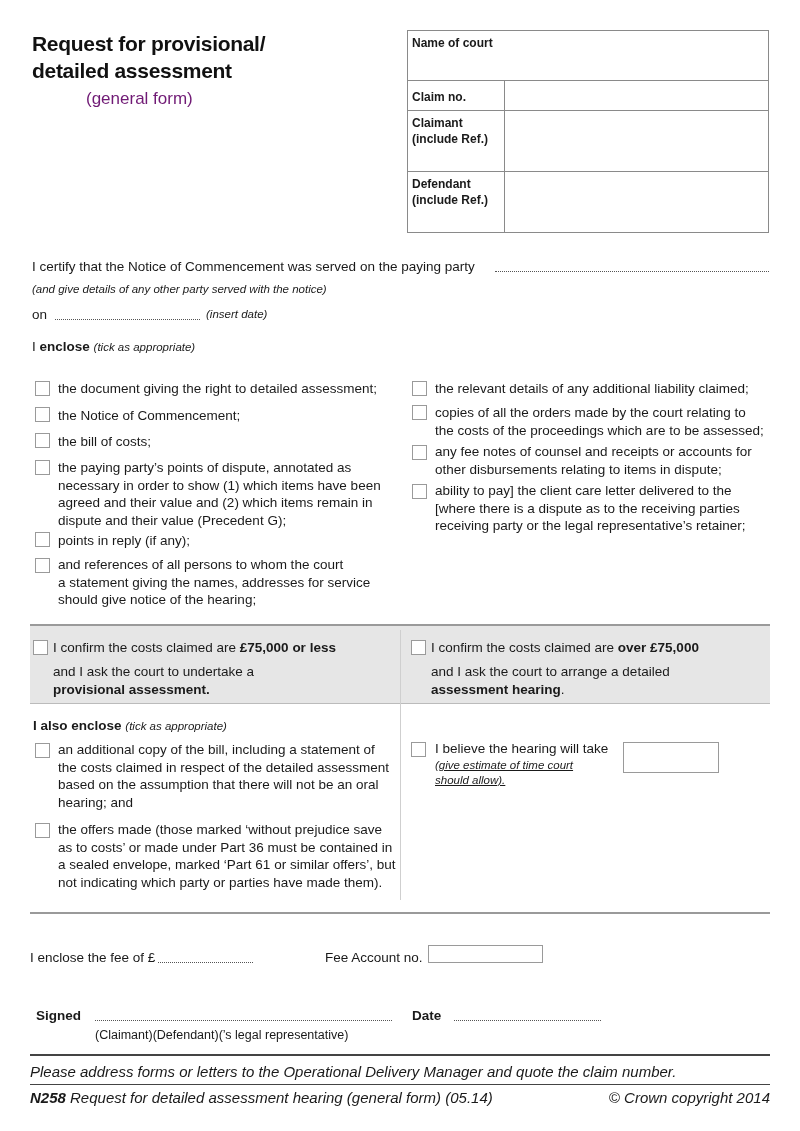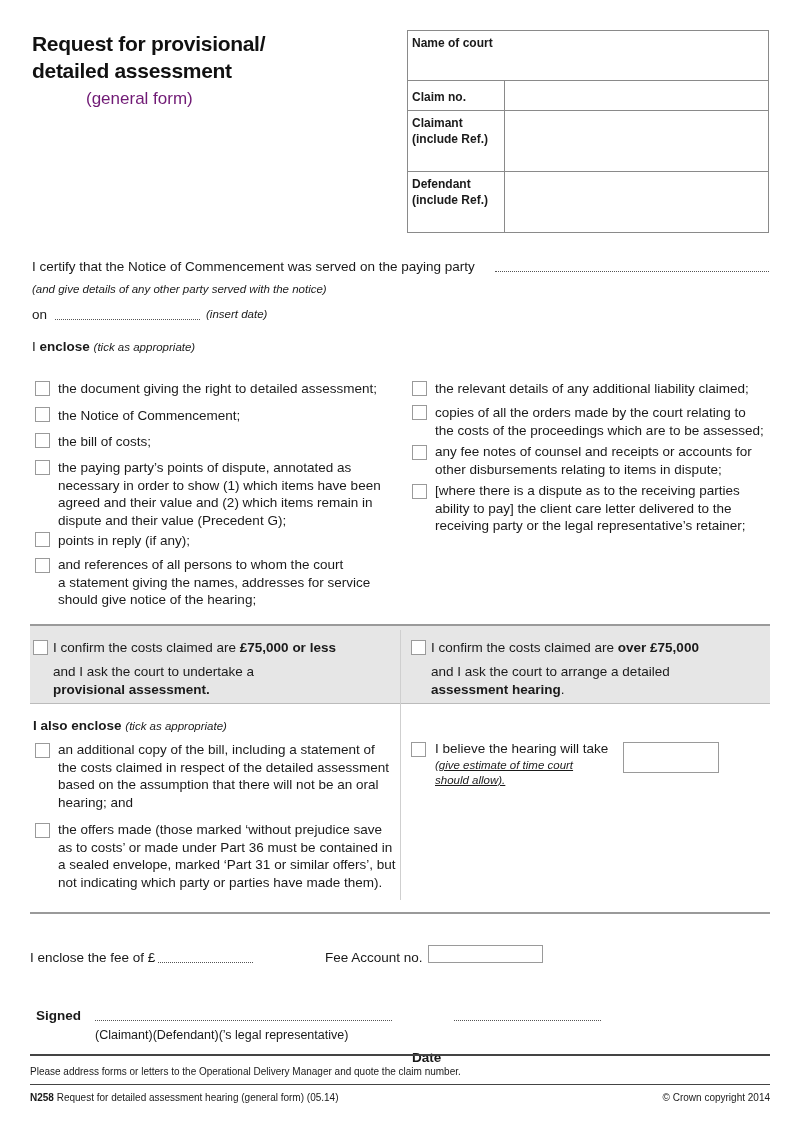--- a/index.html
+++ b/index.html
@@ -50,21 +50,21 @@
 
   .hr-gray { position: absolute; height: 2px; background: #9a9a9a; }
   .hr-dark { position: absolute; height: 2px; background: #444; }
 
   .grey-panel {
     left: 30px; top: 626px; width: 740px; height: 78px;
     background: #e6e6e6; border-bottom: 1px solid #bbb;
   }
   .vdiv { position: absolute; width: 1px; background: #cfcfcf; }
 
-  .small { font-size: 10px; line-height: 12px; color: #1a1a1a; }
+  .small { font-size: 15px; line-height: 12px; color: #1a1a1a; font-style: italic; }
   b { font-weight: bold; }
 </style>
 </head>
 <body>
 
 <div class="abs title">
   <div>Request for provisional/</div>
   <div>detailed assessment</div>
 </div>
 <div class="abs subtitle">(general form)</div>
@@ -157,22 +157,22 @@
 </div>
 
 <div class="cb" style="left:412px;top:445px;"></div>
 <div class="item-text" style="left:435px;top:443px;">
   <div>any fee notes of counsel and receipts or accounts for</div>
   <div>other disbursements relating to items in dispute;</div>
 </div>
 
 <div class="cb" style="left:412px;top:484px;"></div>
 <div class="item-text" style="left:435px;top:482px;">
+  <div>ability to pay] the client care letter delivered to the</div>
   <div>[where there is a dispute as to the receiving parties</div>
-  <div>ability to pay] the client care letter delivered to the</div>
   <div>receiving party or the legal representative’s retainer;</div>
 </div>
 
 <div class="hr-gray" style="left:30px;top:624px;width:740px;"></div>
 
 <div class="abs grey-panel"></div>
 <div class="vdiv" style="left:400px;top:630px;height:270px;"></div>
 
 <div class="cb" style="left:33px;top:640px;"></div>
 <div class="abs txt" style="left:53px;top:639px;">
@@ -200,21 +200,21 @@
   <div>an additional copy of the bill, including a statement of</div>
   <div>the costs claimed in respect of the detailed assessment</div>
   <div>based on the assumption that there will not be an oral</div>
   <div>hearing; and</div>
 </div>
 
 <div class="cb" style="left:35px;top:823px;"></div>
 <div class="item-text" style="left:58px;top:821px;">
   <div>the offers made (those marked ‘without prejudice save</div>
   <div>as to costs’ or made under Part 36 must be contained in</div>
-  <div>a sealed envelope, marked ‘Part 31 or similar offers’, but</div>
+  <div>a sealed envelope, marked ‘Part 61 or similar offers’, but</div>
   <div>not indicating which party or parties have made them).</div>
 </div>
 
 <div class="cb" style="left:411px;top:742px;"></div>
 <div class="abs txt" style="left:435px;top:740px;">I believe the hearing will take</div>
 <div class="abs ital" style="left:435px;top:758px;line-height:15px;text-decoration:underline;">
   <div>(give estimate of time court</div>
   <div>should allow).</div>
 </div>
 <div class="abs" style="left:623px;top:742px;width:96px;height:31px;border:1px solid #9a9a9a;"></div>
@@ -222,21 +222,21 @@
 <div class="hr-gray" style="left:30px;top:912px;width:740px;"></div>
 
 <div class="abs txt" style="left:30px;top:949px;">I enclose the fee of £</div>
 <div class="abs dotline" style="left:158px;top:962px;width:95px;"></div>
 <div class="abs txt" style="left:325px;top:949px;">Fee Account no.</div>
 <div class="abs" style="left:428px;top:945px;width:115px;height:18px;border:1px solid #9a9a9a;"></div>
 
 <div class="abs txt" style="left:36px;top:1007px;font-weight:bold;">Signed</div>
 <div class="abs dotline" style="left:95px;top:1020px;width:297px;"></div>
 <div class="abs txt" style="left:95px;top:1026px;font-size:12.5px;">(Claimant)(Defendant)(’s legal representative)</div>
-<div class="abs txt" style="left:412px;top:1007px;font-weight:bold;margin-top:42px;">Date</div>
+<div class="abs txt" style="left:412px;top:1007px;font-weight:bold;">Date</div>
 <div class="abs dotline" style="left:454px;top:1020px;width:147px;"></div>
 
 <div class="hr-dark" style="left:30px;top:1054px;width:740px;"></div>
 <div class="abs small" style="left:30px;top:1066px;">Please address forms or letters to the Operational Delivery Manager and quote the claim number.</div>
 <div class="hr-dark" style="left:30px;top:1084px;width:740px;height:1px;"></div>
 <div class="abs small" style="left:30px;top:1092px;">
   <b>N258</b><span> Request for detailed assessment hearing (general form) (05.14)</span>
 </div>
 <div class="abs small" style="right:30px;top:1092px;">© Crown copyright 2014</div>
 

